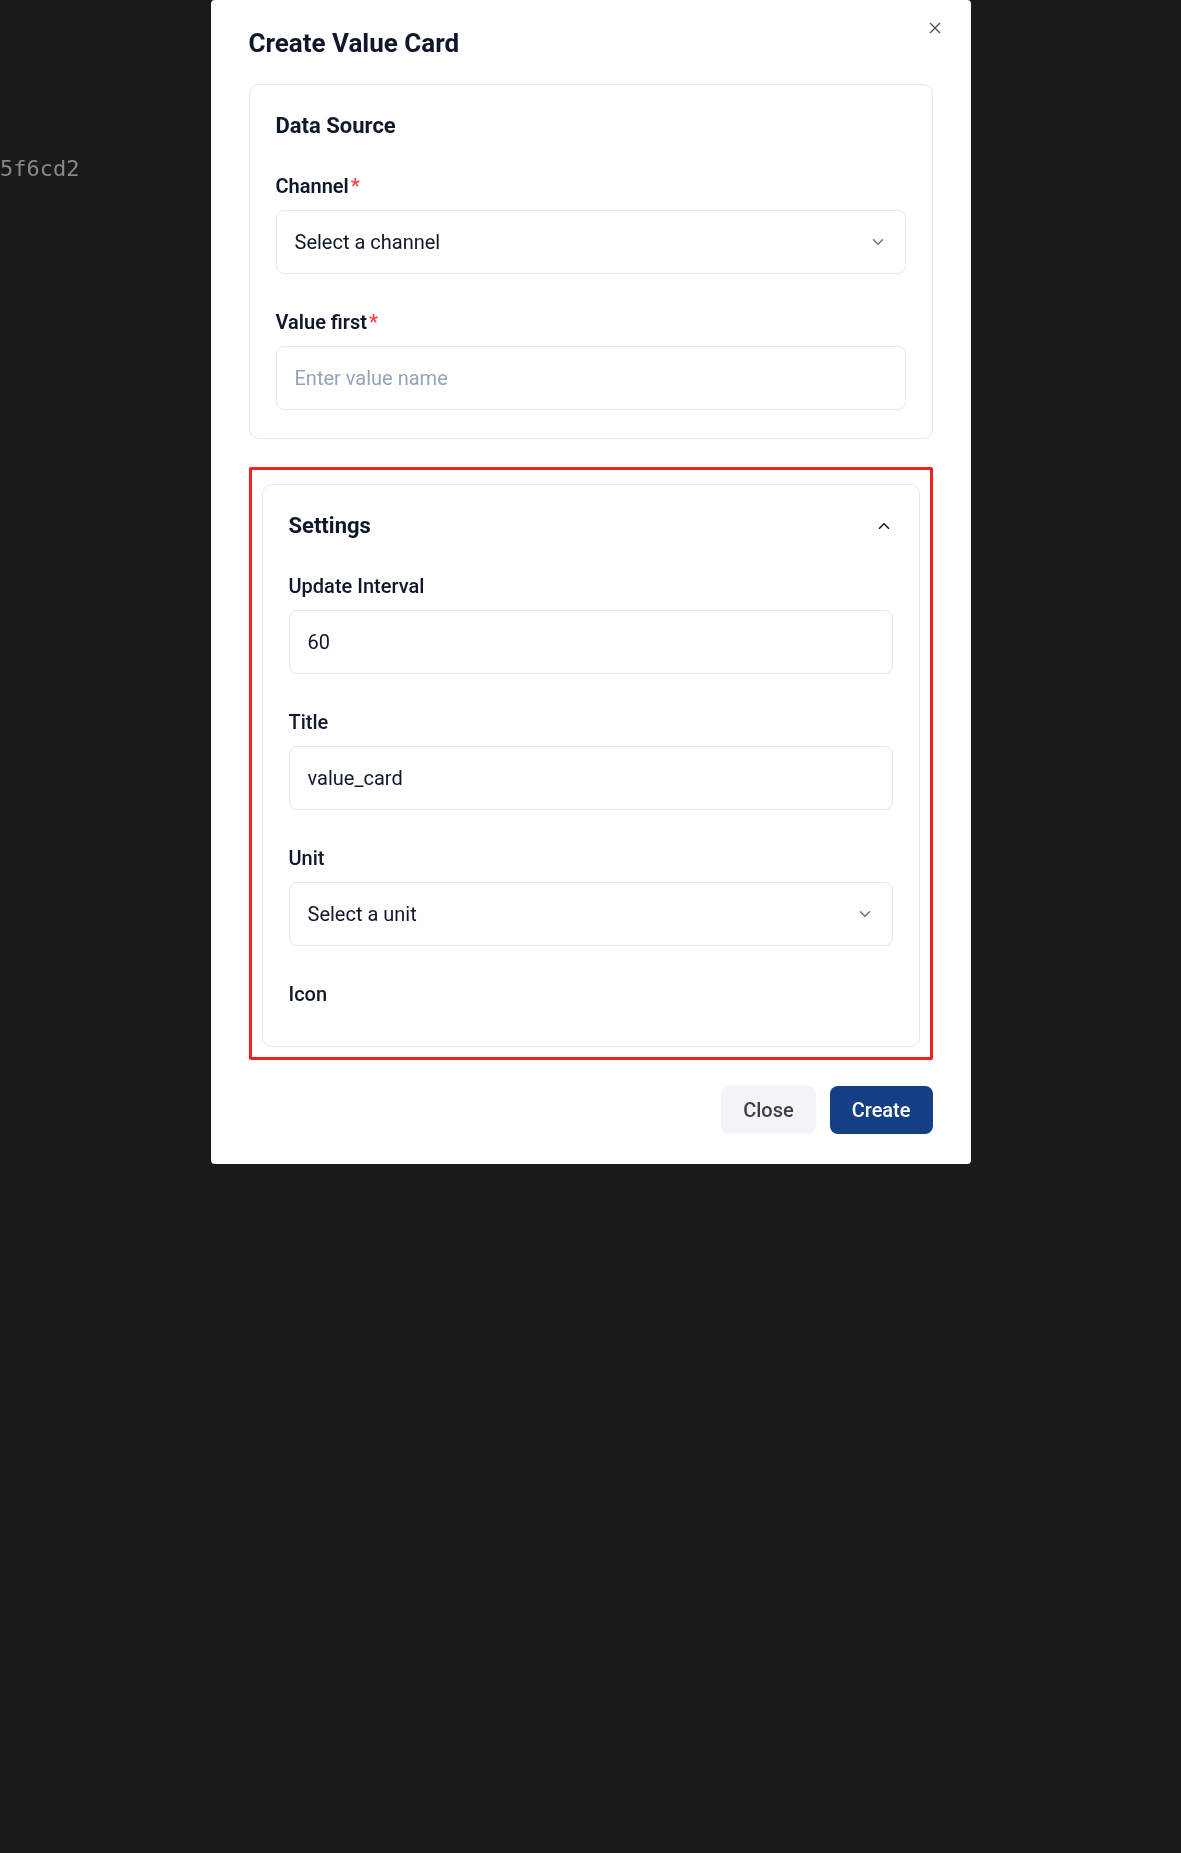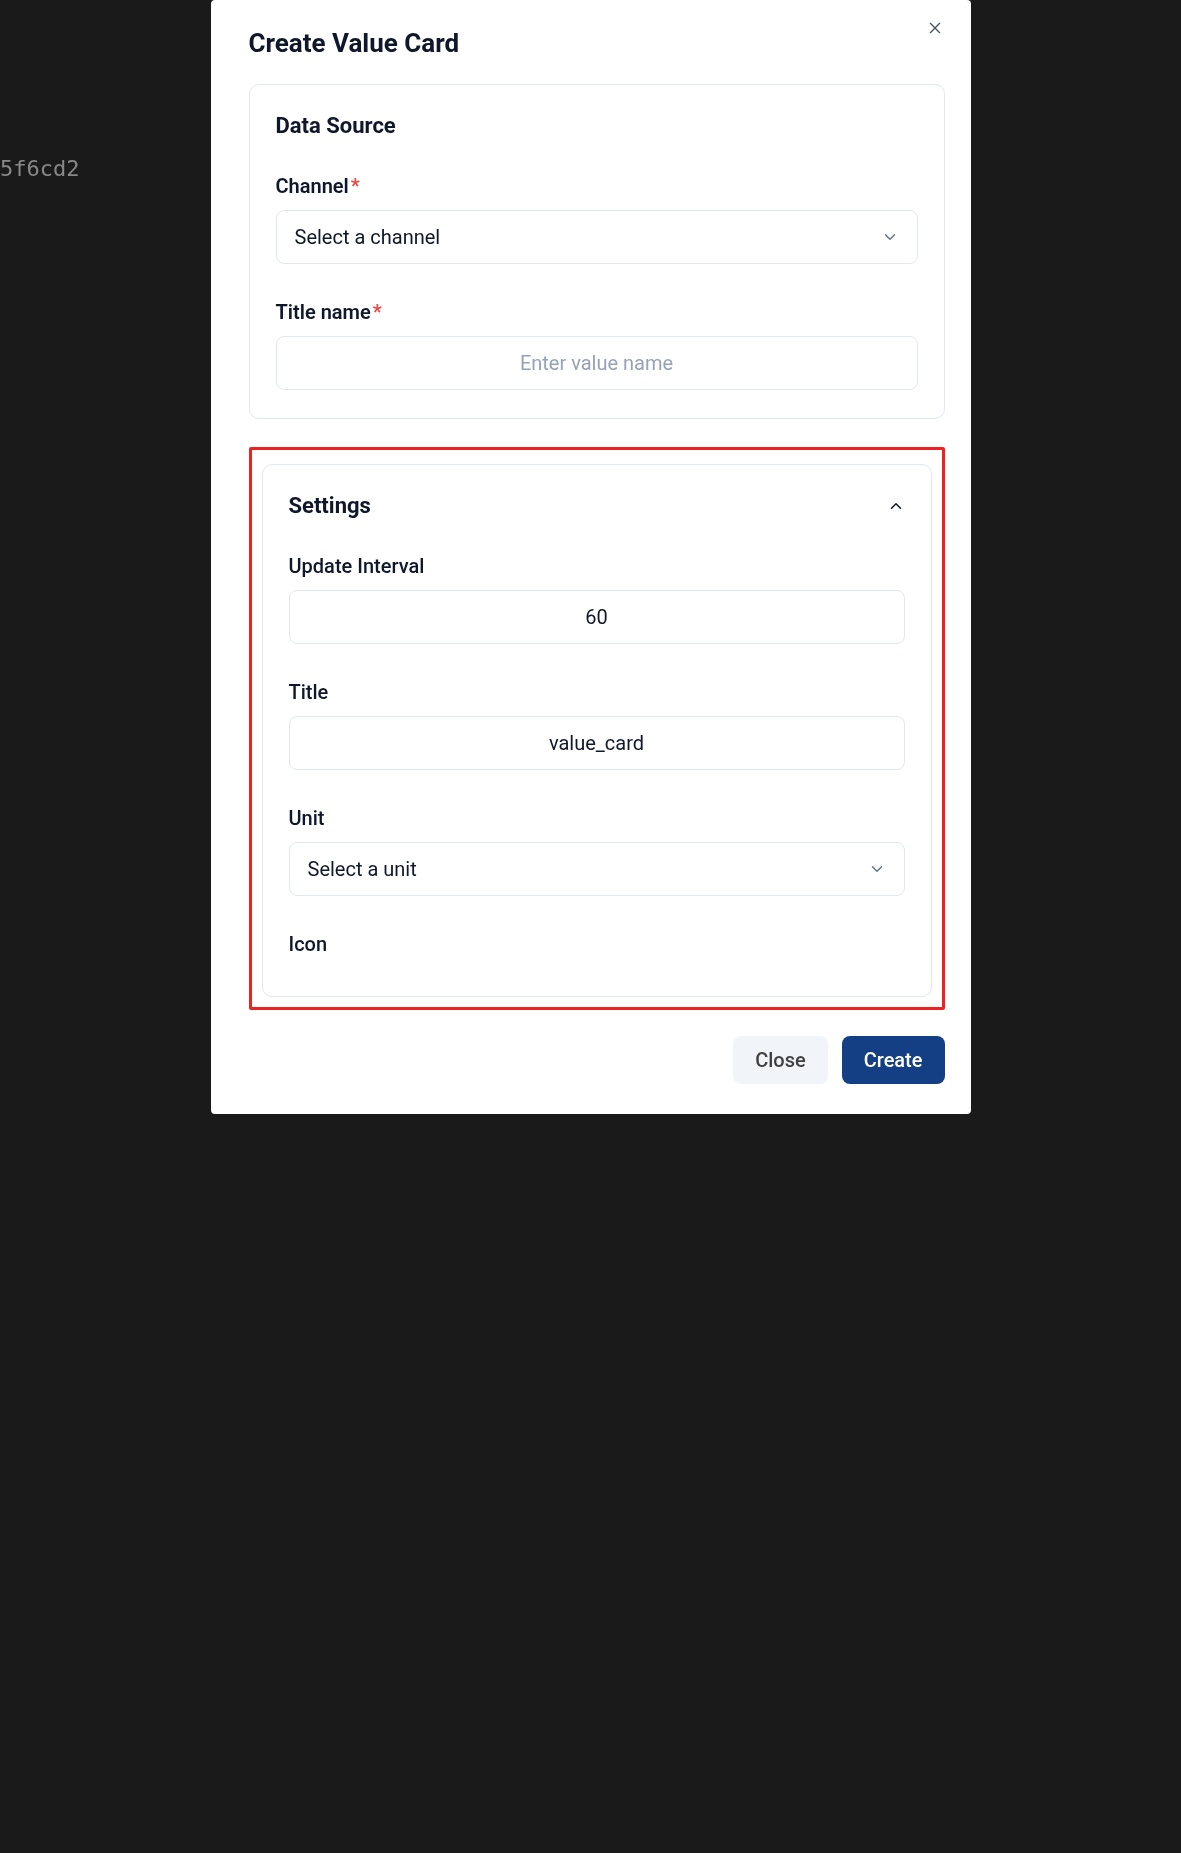--- a/index.html
+++ b/index.html
@@ -23,21 +23,21 @@
     top: 128px;
     color: #888;
     font-size: 22px;
     font-family: monospace;
     margin-top: 28px;
   }
   .modal {
     width: 760px;
     background: #ffffff;
     border-radius: 4px;
-    padding: 28px 26px 30px 38px;
+    padding: 28px 38px 30px 38px;
     position: relative;
     margin-bottom: 40px;
   }
   .modal-title {
     font-size: 26px;
     font-weight: 700;
     color: #0f172a;
     margin-bottom: 26px;
   }
   .close-btn {
@@ -79,29 +79,28 @@
     font-size: 20px;
     font-weight: 600;
     color: #0f172a;
     margin-bottom: 12px;
   }
   .label-row .req { color: #ef4444; margin-left: 2px; }
   .select-box, .text-input {
     width: 100%;
     border: 1px solid #e2e8f0;
     border-radius: 8px;
-    height: 54px;
+    height: 64px;
     padding: 0 18px;
     font-size: 20px;
     color: #0f172a;
     background: #fff;
     display: flex;
     align-items: center;
     justify-content: space-between;
-    text-align: center;
   }
   .select-box { cursor: pointer; }
   .select-placeholder { color: #0f172a; }
   .select-disabled .select-placeholder { color: #94a3b8; }
   .text-input::placeholder { color: #94a3b8; }
   .text-input {
     outline: none;
     font-family: inherit;
   }
   .chevron { color: #64748b; flex-shrink: 0; }
@@ -176,21 +175,21 @@
             <svg viewBox="0 0 24 24" fill="none" stroke="currentColor" stroke-width="2" stroke-linecap="round" stroke-linejoin="round">
                 <polyline points="6 9 12 15 18 9"></polyline>
               </svg>
           </span>
         </div>
       </div>
 
 
       <div class="field">
         <div class="label-row">
-          <span>Title name</span><span class="req">*</span>
+          <span>Value first</span><span class="req">*</span>
         </div>
         <input class="text-input" type="text" placeholder="Enter value name" style="">
       </div>
     </div>
 
     <div class="highlight-box">
       <div class="panel">
         <div class="panel-header-row">
           <div class="panel-title">Settings</div>
           <div class="collapse-toggle">

